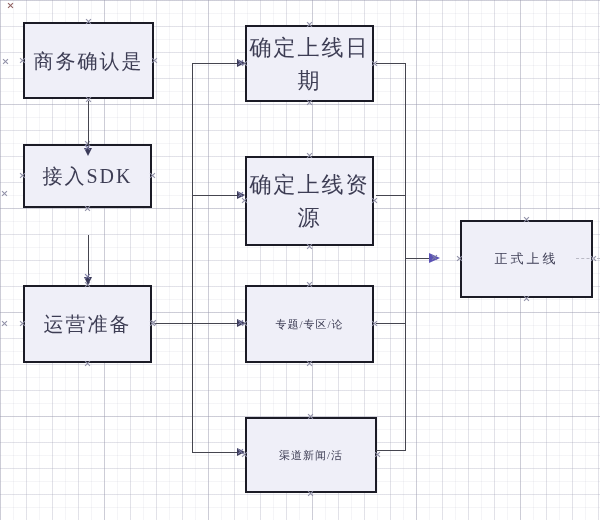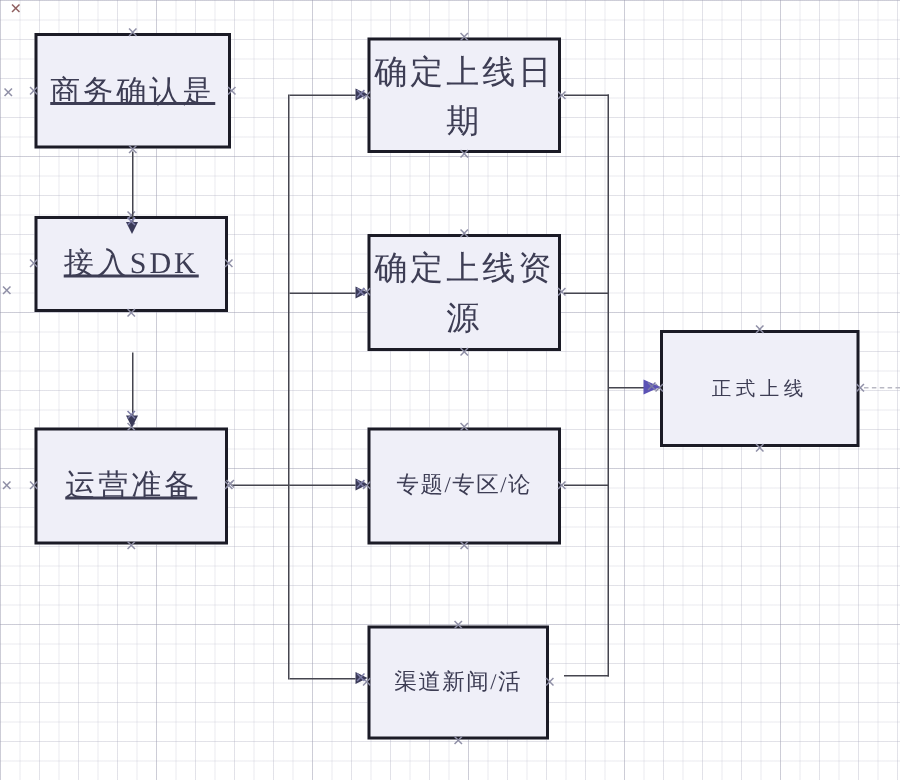--- a/index.html
+++ b/index.html
@@ -20,23 +20,23 @@
       repeating-linear-gradient(to right,  rgba(170,170,190,.12) 0 1px, transparent 1px 13px),
       repeating-linear-gradient(to bottom, rgba(170,170,190,.12) 0 1px, transparent 1px 13px);
   }
   .box{
     position:absolute;box-sizing:border-box;
     background:var(--node-fill);border:2px solid var(--node-border);
     display:flex;flex-direction:column;align-items:center;justify-content:center;
     color:var(--node-text);text-align:center;
   }
   .box .line{display:block;white-space:nowrap;line-height:1.5;}
-  .f20{font-size:20px;letter-spacing:2px;text-decoration:underline;}
+  .f20{font-size:20px;letter-spacing:2px;}
   .f19{font-size:22px;letter-spacing:2px;text-align:right;}
-  .f17{font-size:15px;letter-spacing:1px;}
+  .f17{font-size:11px;letter-spacing:1px;}
   .f13{font-size:13px;letter-spacing:3px;}
   .wire{position:absolute;background:var(--connector);}
   .wire.dashed{background:none;border-top:1px dashed #b9b9c4;height:0 !important;}
   .arr{position:absolute;width:0;height:0;}
   .arr-r{border-top:4px solid transparent;border-bottom:4px solid transparent;border-left:8px solid var(--arrow);}
   .arr-d{border-left:4px solid transparent;border-right:4px solid transparent;border-top:8px solid var(--arrow);}
   .arr-final{border-top:5px solid transparent;border-bottom:5px solid transparent;border-left:11px solid var(--final-arrow);}
   .handle{position:absolute;width:7px;height:7px;pointer-events:none;}
   .handle::before,.handle::after{
     content:"";position:absolute;left:0;top:3px;width:7px;height:1px;background:var(--handle);
@@ -78,44 +78,44 @@
     </div>
 
   <div class="box f19" style="left:245px;top:25px;width:129px;height:77px;">
     <span class="line">确定上线日</span>
     <span class="line">期</span>
   <span class="handle ht"></span>
       <span class="handle hb"></span>
       <span class="handle hl"></span>
       <span class="handle hr"></span>
     </div>
-  <div class="box f19" style="left:245px;top:156px;width:129px;height:78px;">
+  <div class="box f19" style="left:245px;top:156px;width:129px;height:90px;">
     <span class="line">确定上线资</span>
     <span class="line">源</span>
   <span class="handle ht"></span>
       <span class="handle hb"></span>
       <span class="handle hl"></span>
       <span class="handle hr"></span>
     </div>
   <div class="box f17" style="left:245px;top:285px;width:129px;height:78px;">
     <span class="line">专题/专区/论</span>
   <span class="handle ht"></span>
       <span class="handle hb"></span>
       <span class="handle hl"></span>
       <span class="handle hr"></span>
     </div>
-  <div class="box f17" style="left:245px;top:417px;width:121px;height:76px;">
+  <div class="box f17" style="left:245px;top:417px;width:132px;height:76px;">
     <span class="line">渠道新闻/活</span>
   <span class="handle ht"></span>
       <span class="handle hb"></span>
       <span class="handle hl"></span>
       <span class="handle hr"></span>
     </div>
 
-  <div class="box f13" style="left:440px;top:220px;width:133px;height:78px;">
+  <div class="box f13" style="left:460px;top:220px;width:133px;height:78px;">
     <span class="line">正式上线</span>
   <span class="handle ht"></span>
       <span class="handle hb"></span>
       <span class="handle hl"></span>
       <span class="handle hr"></span>
     </div>
 
   <div class="wire" style="left:88px;top:101px;width:1px;height:48px;"></div>
   <div class="arr arr-d" style="left:84px;top:148px;"></div>
   <div class="wire" style="left:88px;top:235px;width:1px;height:43px;"></div>

